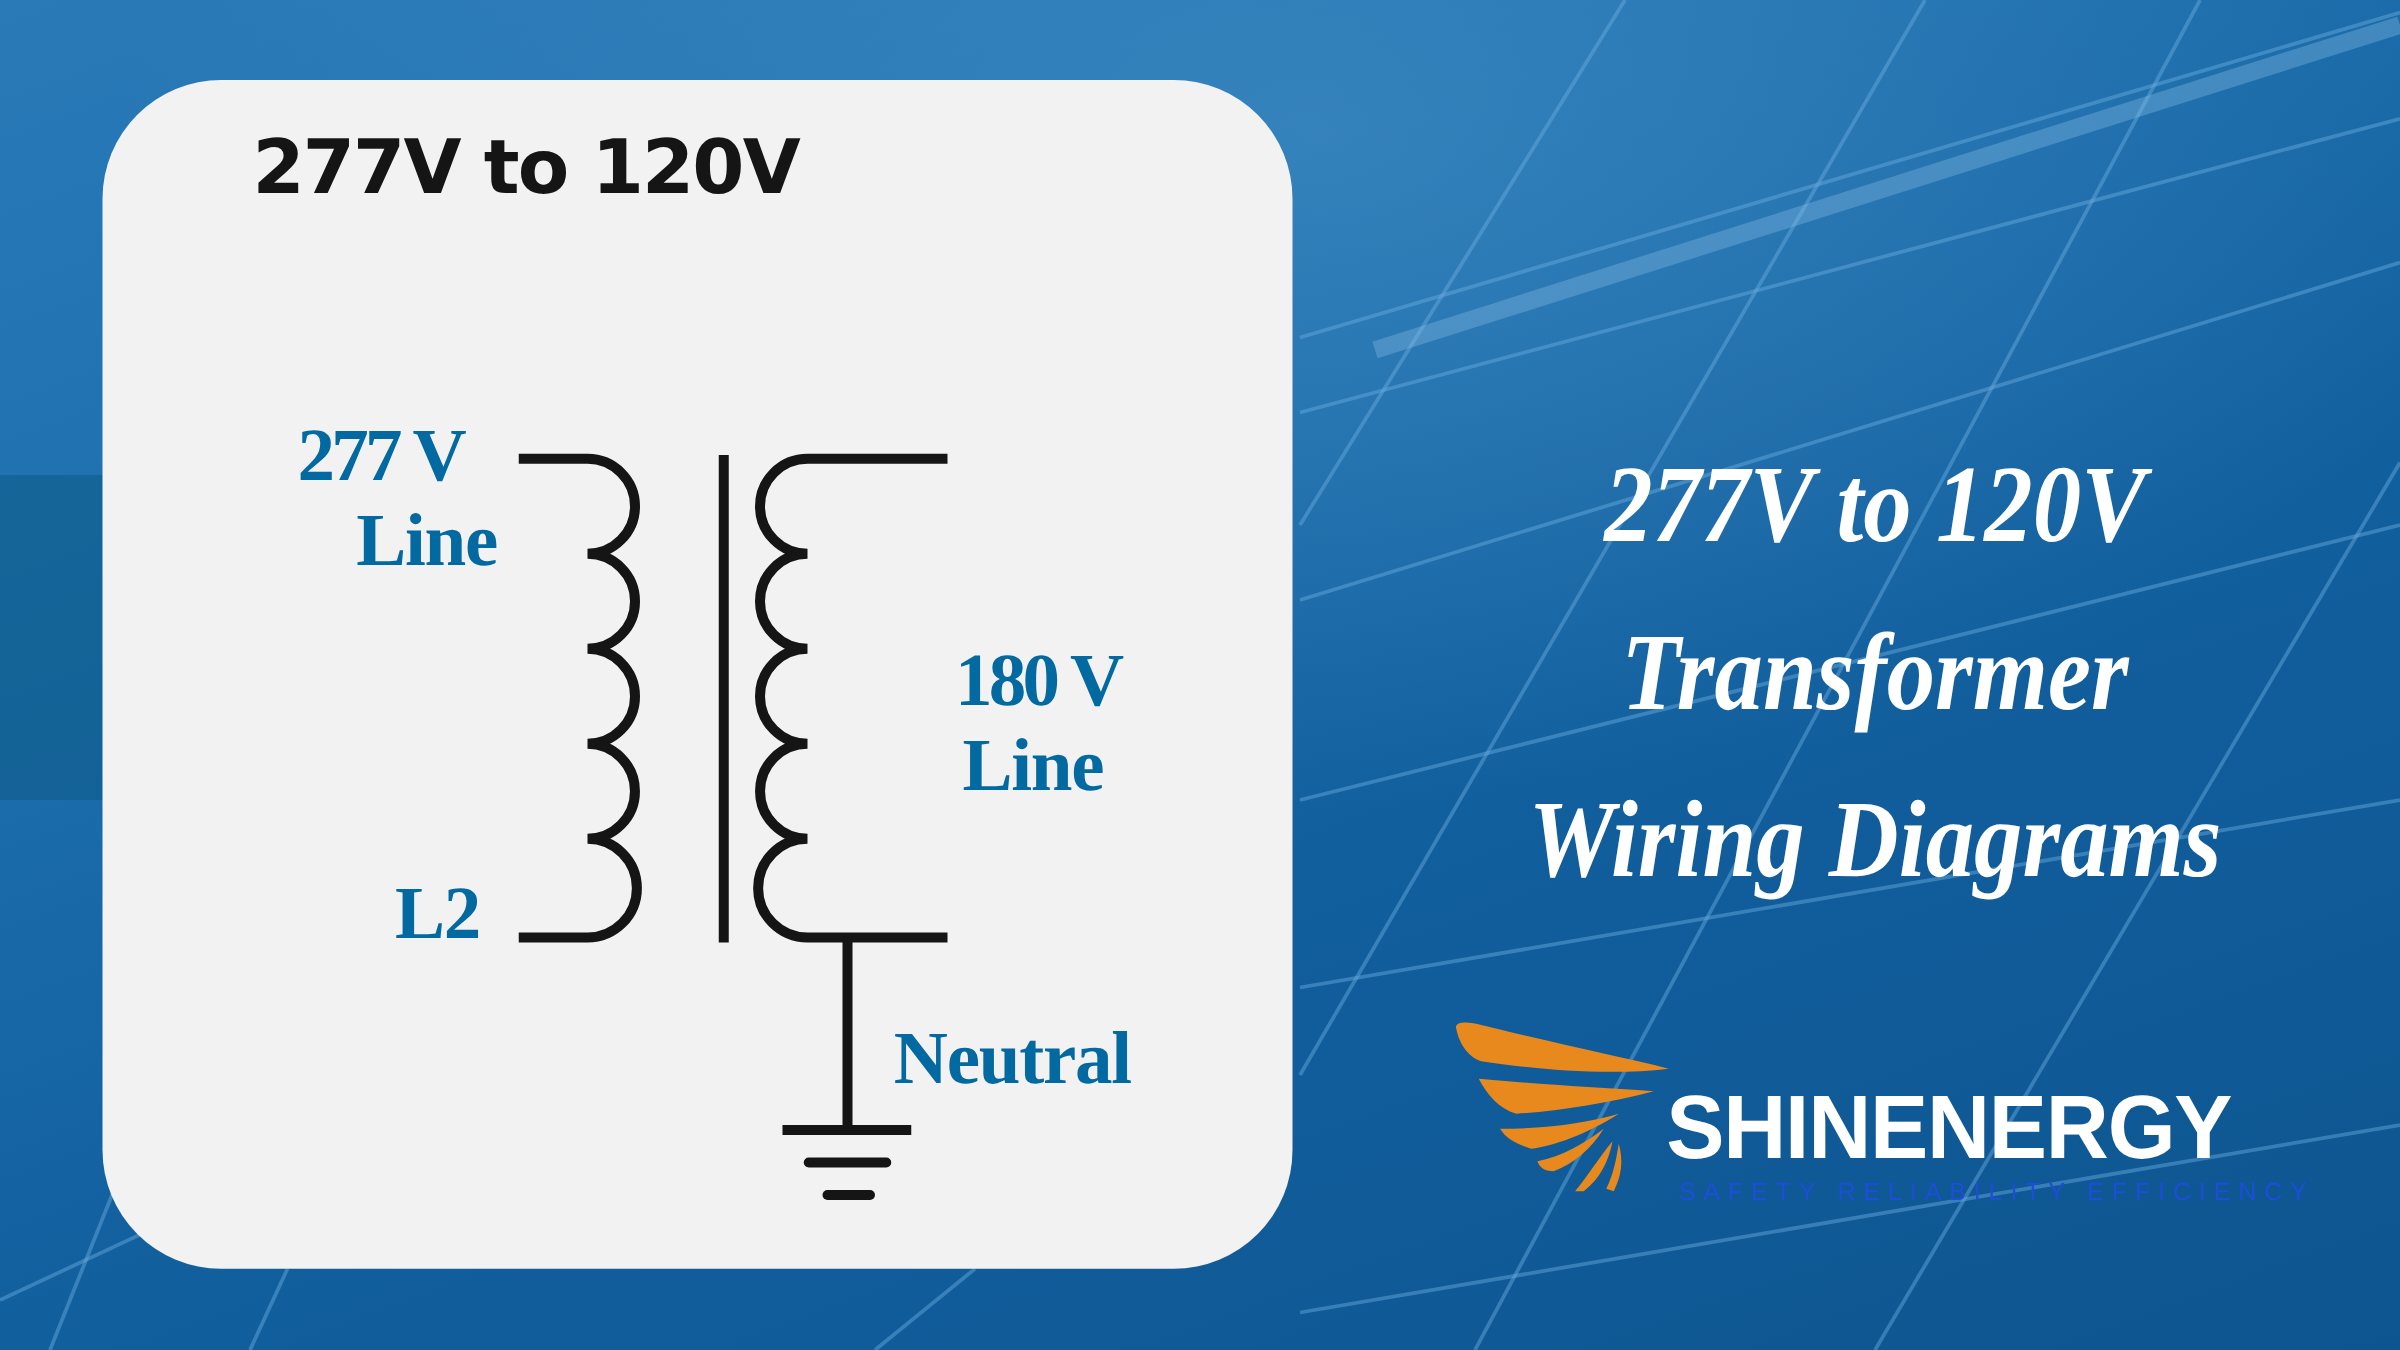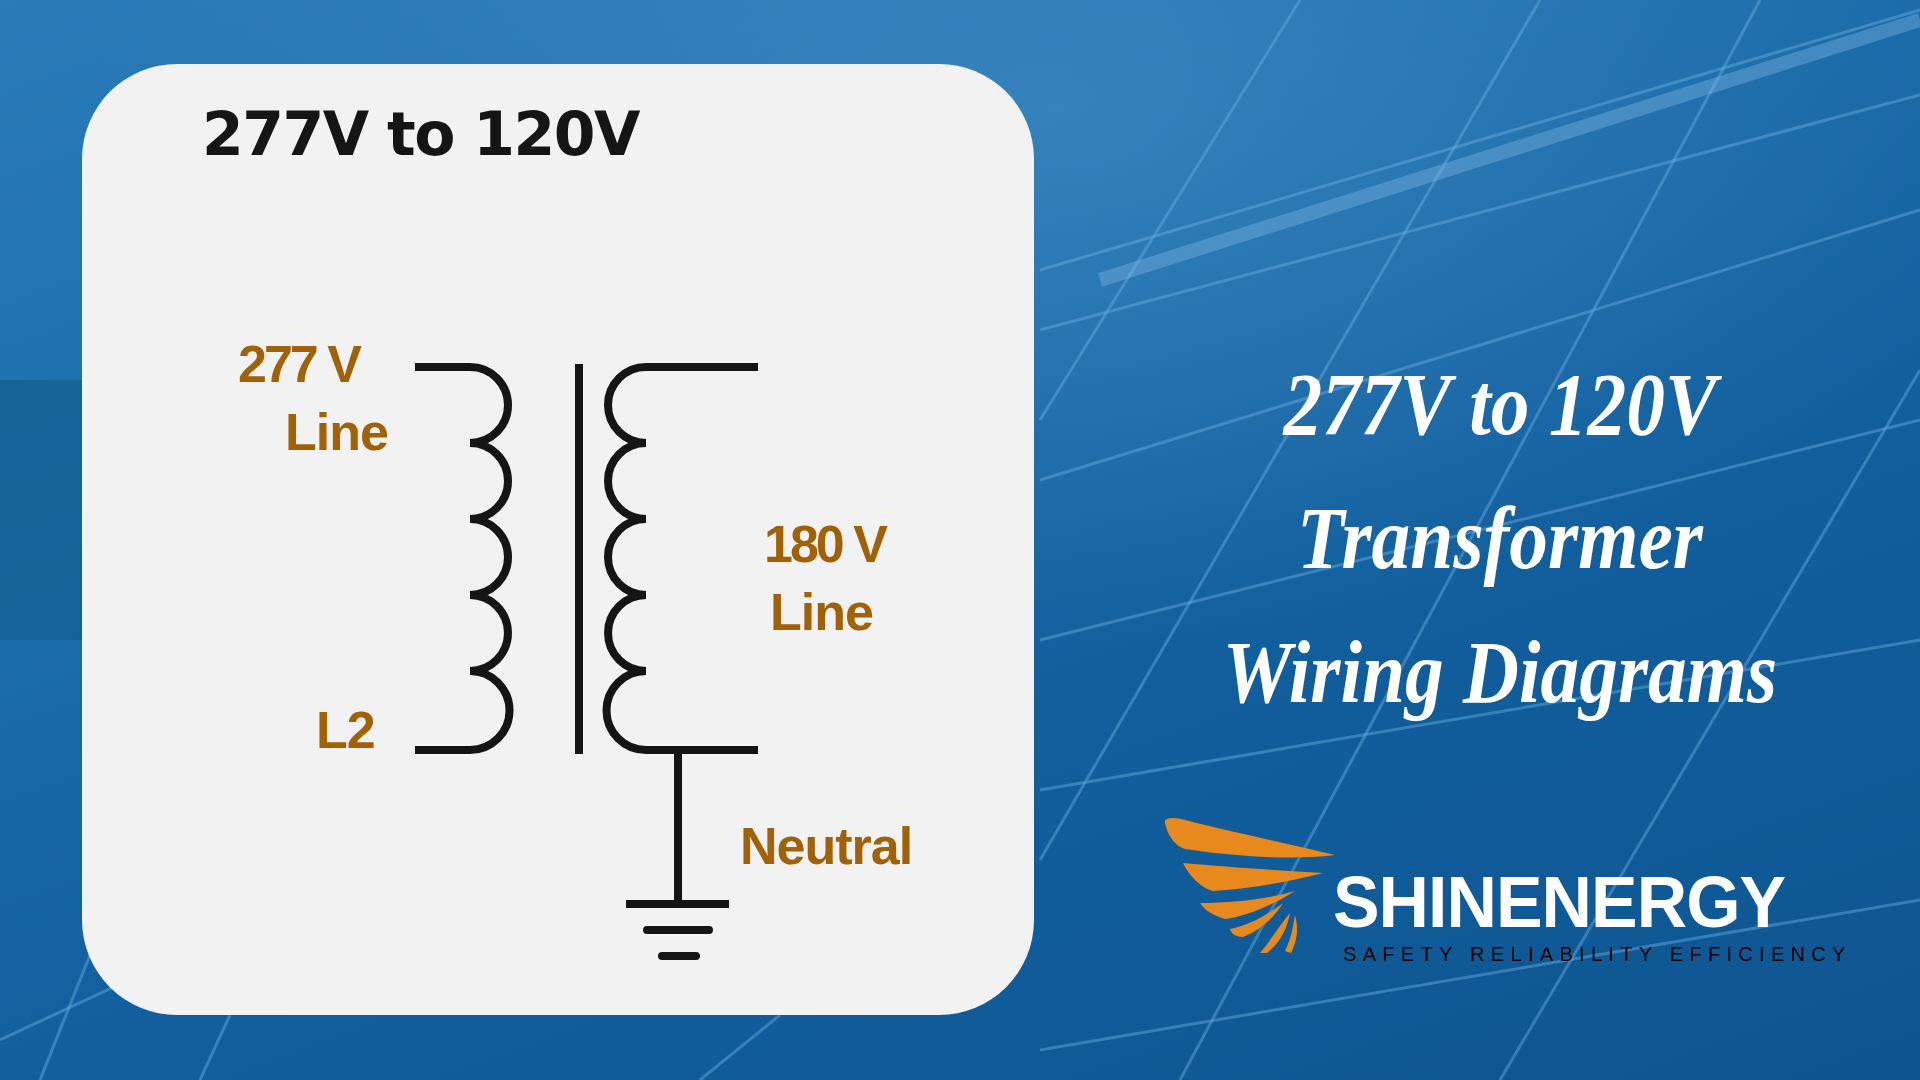--- a/index.html
+++ b/index.html
@@ -14,39 +14,39 @@
     background: #f2f2f2; border-radius: 95px;
   }
   .card-title {
     position: absolute; left: 120px; top: 28px; margin: 0;
     font-family: "DejaVu Sans", sans-serif; font-weight: bold;
     font-size: 60px; line-height: 84px; color: #151515; letter-spacing: -1.5px;
   }
   .card-title span { display: block; }
   .diagram { position: absolute; left: 0; top: 0; }
   .lbl {
-    position: absolute; font-family: Liberation Sans, sans-serif; font-weight: bold;
-    color: #a16207; font-size: 52px; line-height: 60px; letter-spacing: -1px; white-space: nowrap;
+    position: absolute; font-family: Liberation Serif, serif; font-weight: bold;
+    color: #0369a1; font-size: 60px; line-height: 60px; letter-spacing: -1px; white-space: nowrap;
   }
   .right-title {
     position: absolute; left: 1080px; top: 338px; width: 840px; text-align: center;
     font-family: "Liberation Serif", serif; font-style: italic; font-weight: bold;
     color: #ffffff; font-size: 88px; line-height: 134px;
     transform: scaleX(0.88); transform-origin: 50% 0;
   }
   .right-title span { display: block; }
   .logo { position: absolute; left: 1155px; top: 815px; width: 700px; height: 170px; }
   .brand {
     position: absolute; left: 1333px; top: 864px; font-family: "Liberation Sans", sans-serif;
     font-weight: bold; color: #ffffff; font-size: 72px; line-height: 76px; letter-spacing: -1px;
     transform: scaleX(0.97); transform-origin: 0 0;
   }
   .tagline {
     position: absolute; left: 1343px; top: 942px; font-family: "Liberation Sans", sans-serif;
-    color: #000000; font-size: 20px; line-height: 24px; letter-spacing: 6.3px; white-space: nowrap;
+    color: #1d4ed8; font-size: 20px; line-height: 24px; letter-spacing: 6.3px; white-space: nowrap;
   }
 </style>
 </head>
 <body>
 
 <svg class="bg-lines" width="1920" height="1080" viewBox="0 0 1920 1080">
   <defs>
     <radialGradient id="glow" cx="0.55" cy="0.1" r="0.5">
       <stop offset="0" stop-color="#5fa4d4" stop-opacity="0.35"></stop>
       <stop offset="1" stop-color="#5fa4d4" stop-opacity="0"></stop>
@@ -95,21 +95,21 @@
     <line x1="647" y1="930" x2="709" y2="930" stroke-width="8"></line>
     <line x1="662" y1="956" x2="696" y2="956" stroke-width="8"></line>
   </g>
 </svg>
 
 <div class="lbl" style="left:238px; top:334px; letter-spacing:-3px;">277 V</div>
 <div class="lbl" style="left:285px; top:402px;">Line</div>
 <div class="lbl" style="left:316px; top:700px;">L2</div>
 <div class="lbl" style="left:764px; top:514px; letter-spacing:-3px;">180 V</div>
 <div class="lbl" style="left:770px; top:582px;">Line</div>
-<div class="lbl" style="left:715px; top:816px;margin-left:25px;">Neutral</div>
+<div class="lbl" style="left:715px; top:816px;">Neutral</div>
 
 <div class="right-title">
   <span>277V to 120V</span>
   <span>Transformer</span>
   <span>Wiring Diagrams</span>
 </div>
 
 <svg class="logo" width="700" height="170" viewBox="0 0 700 170">
   <g fill="#e8891e">
     <path d="M10 8 C 8 2 20 2 30 5 C 90 20 140 30 180 40 C 130 46 70 40 30 34 C 18 30 12 18 10 8 Z"></path>

